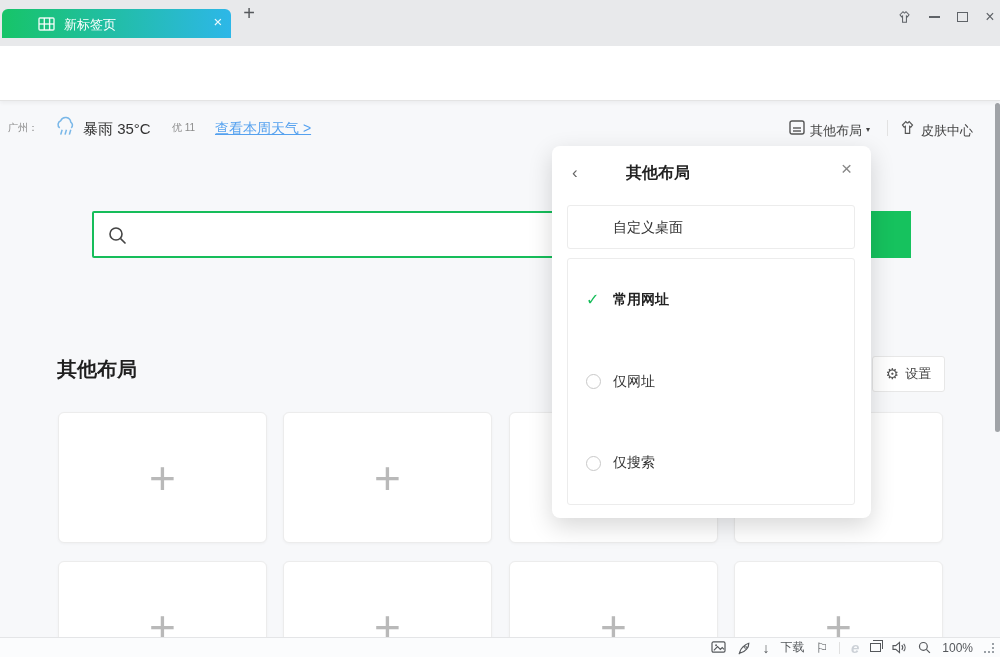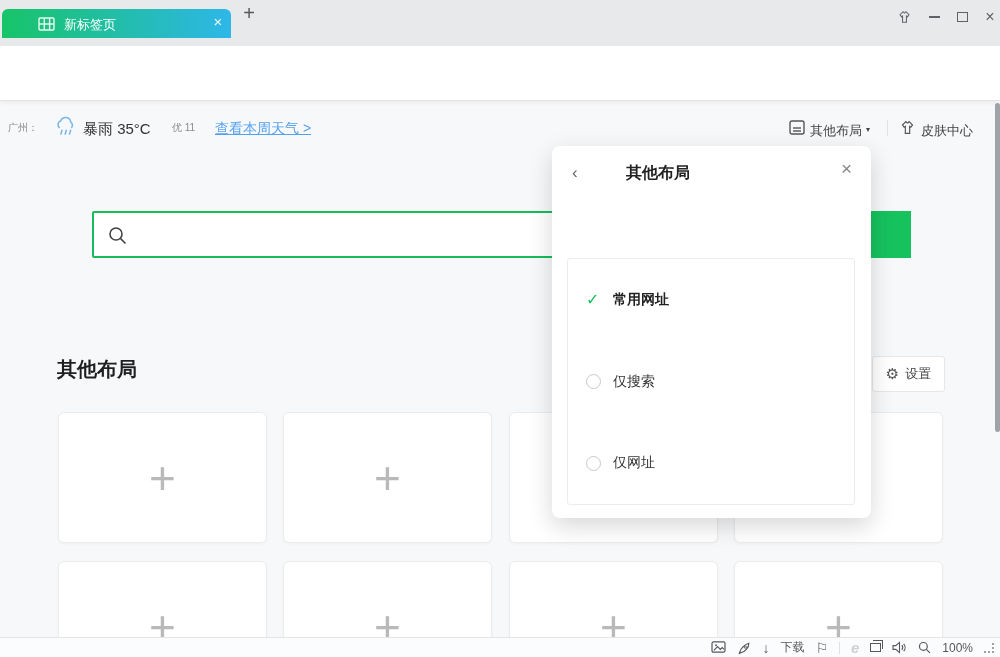--- a/index.html
+++ b/index.html
@@ -275,38 +275,41 @@
       <span>+</span>
     </div>
   <div class="abs card" style="left:734px; top:561px;">
       <span>+</span>
     </div>
 
   <div class="abs popup"></div>
   <span class="abs pp-back" style="z-index:21;">‹</span>
   <span class="abs pp-title" style="z-index:21;">其他布局</span>
   <span class="abs pp-close" style="z-index:21;">×</span>
+  <div class="abs pp-box pp-custom" style="z-index:21;">
+    <span>自定义桌面</span>
+  </div>
   <div class="abs pp-box pp-list" style="z-index:21;">
     <div class="pp-row sel">
       <span class="pp-ic">
           <span class="pp-check">✓</span>
         </span>
       <span class="pp-label">常用网址</span>
     </div>
     <div class="pp-row">
       <span class="pp-ic">
           <span class="radio-off"></span>
         </span>
-      <span class="pp-label">仅搜索</span>
+      <span class="pp-label">仅网址</span>
     </div>
     <div class="pp-row">
       <span class="pp-ic">
           <span class="radio-off"></span>
         </span>
-      <span class="pp-label">仅网址</span>
+      <span class="pp-label">仅搜索</span>
     </div>
   </div>
 
   <div class="abs scrollthumb"></div>
 
   <div class="abs statusbar">
     <span class="sb-ic">
       <svg width="15" height="13" viewBox="0 0 16 14">
           <rect x="1" y="1" width="14" height="11" rx="1.5" fill="none" stroke="#55585c" stroke-width="1.3"></rect>
           <polyline points="3,10 7,6 10,9 12,7 14,9" fill="none" stroke="#55585c" stroke-width="1.2"></polyline>

